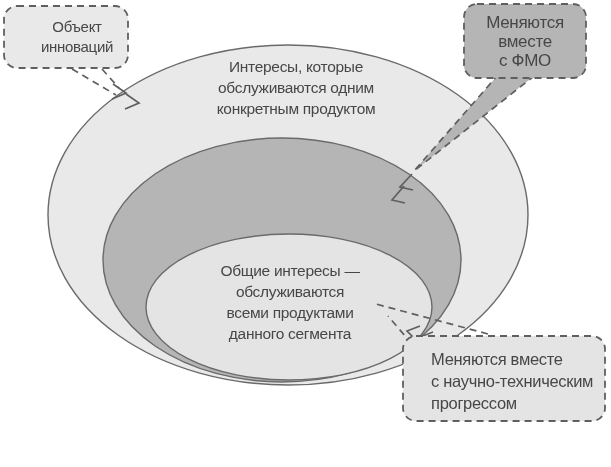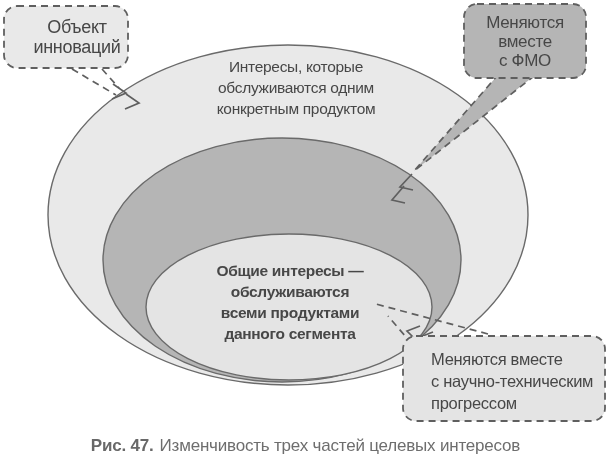--- a/index.html
+++ b/index.html
@@ -33,36 +33,36 @@
     font-weight: 500;
   }
   .callout-label {
     display: flex;
     align-items: center;
     justify-content: center;
     font-weight: 500;
   }
   .label-object {
     left: 4px; top: 6px; width: 146px; height: 62px;
-    font-size: 18px; line-height: 20px;
+    font-size: 15px; line-height: 20px;
   }
   .label-fmo {
     left: 464px; top: 4px; width: 122px; height: 74px;
     font-size: 17px; line-height: 19px;
   }
   .label-progress {
     left: 419px; top: 348px; width: 186px;
     font-size: 16.5px; line-height: 22px;
     text-align: left;
     font-weight: 400;
     margin-left: 12px;
   }
   .label-outer  { left: 156px; top: 56px;  width: 280px; }
   .label-middle { left: 152px; top: 144px; width: 260px; color: #414141; }
-  .label-inner  { left: 170px; top: 260px; width: 240px; font-weight: bold; }
+  .label-inner  { left: 170px; top: 260px; width: 240px; }
   .caption {
     position: absolute;
     left: 0; top: 436px; width: 611px;
     text-align: center;
     font-size: 17px;
     color: #6e6e6e;
     letter-spacing: -0.2px;
   }
   .caption .prefix {
     font-weight: bold;
@@ -116,17 +116,14 @@
 
   <div class="label callout-label label-object">Объект
 инноваций</div>
   <div class="label callout-label label-fmo">Меняются
 вместе
 с ФМО</div>
   <div class="label label-progress">Меняются вместе
 с научно-техническим
 прогрессом</div>
 
-  <div class="caption">
-    <span class="prefix">Рис. 47.</span><span>Изменчивость трех частей целевых интересов</span>
-  </div>
 
 </div>
 
 </body></html>

